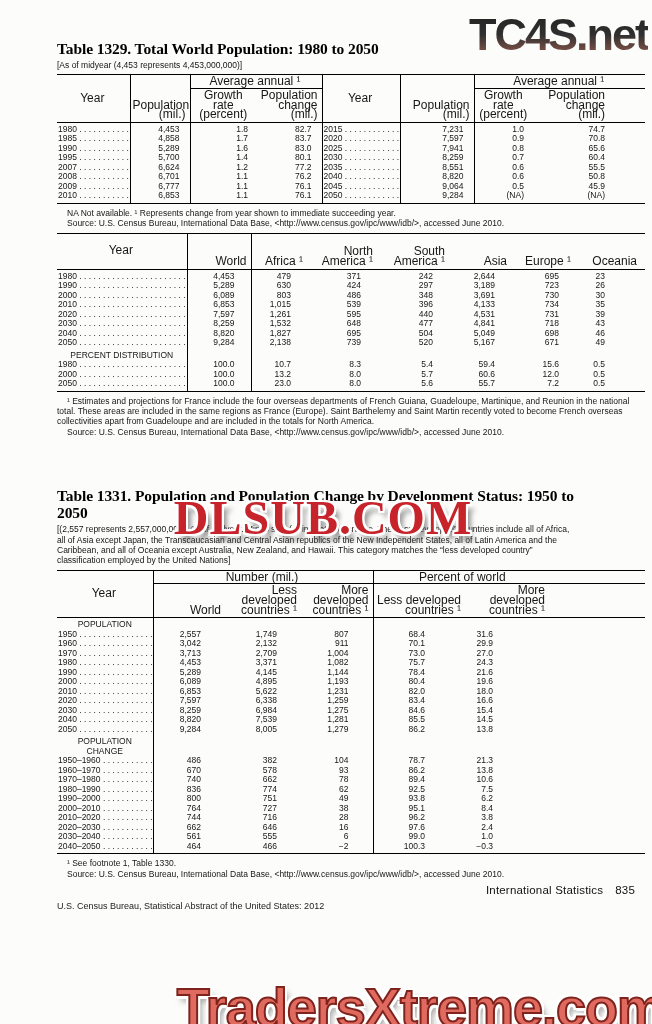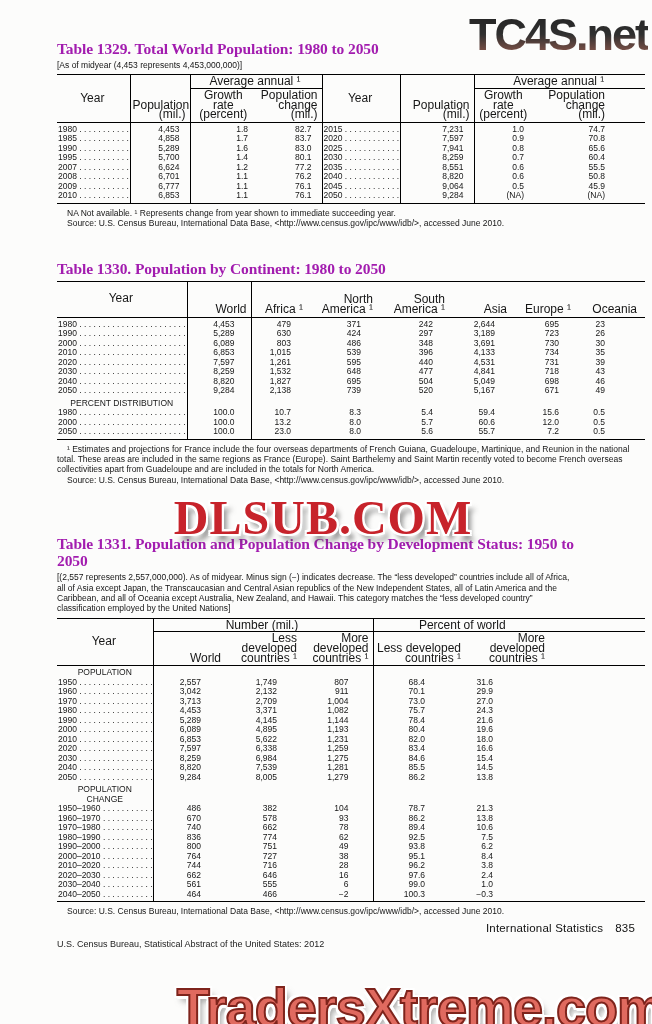--- a/index.html
+++ b/index.html
@@ -6,21 +6,21 @@
   html,body { background:#777; }
   .page {
     position:relative; width:652px; height:1024px; margin:0 auto;
     background:#fcfcfb; overflow:hidden; color:#161616;
     font-family:"Liberation Sans", sans-serif;
   }
   .content { position:absolute; left:57px; top:0; width:588px; }
 
   .tbl-title {
     font-family:"Liberation Serif", serif; font-weight:bold;
-    font-size:15.5px; line-height:17px; color:#a21caf; letter-spacing:-0.1px;
+    font-size:15.5px; line-height:17px; color:#000000; letter-spacing:-0.1px;
   }
   .t1331-title { width:548px; margin-top:50px; }
   .tbl-sub { font-size:8.5px; line-height:10.4px; margin-top:3px; color:#141414; }
   .t1331-sub { width:522px; }
 
   table { border-collapse:collapse; width:588px; table-layout:fixed; margin-top:4px;
           border-top:1.5px solid #000; border-bottom:1.5px solid #000; }
   th { font-weight:normal; font-size:12px; line-height:9.6px; white-space:pre-line;
        padding:2px 4px 2px 2px; vertical-align:bottom; text-align:right; }
   td { font-size:8.5px; line-height:9.5px; height:9.5px; padding:0 10px 0 0; vertical-align:top; }
@@ -223,21 +223,20 @@
             </tr>
           </tbody>
       </table>
       <div class="notes">
         <p class="note" data-name="table-1329-footnote">NA Not available. ¹ Represents change from year shown to immediate succeeding year.</p>
         <p class="note" data-name="table-1329-source">Source: U.S. Census Bureau, International Data Base, &lt;http://www.census.gov/ipc/www/idb/&gt;, accessed June 2010.</p>
       </div>
     </section>
 
     <section data-name="table-1330-section">
-      <h2 class="tbl-title gap32" data-name="table-1330-title">Table 1330. Population by Continent: 1980 to 2050</h2>
       <table id="t1330" data-name="table-1330">
         <colgroup>
           <col style="width:130px">
             <col style="width:64px">
             <col style="width:56px">
             <col style="width:70px">
           <col style="width:72px">
             <col style="width:62px">
             <col style="width:64px">
             <col style="width:70px">
@@ -622,20 +621,21 @@
               <td class="num" data-name="value-cell">464</td>
               <td class="num" data-name="value-cell">466</td>
               <td class="num" data-name="value-cell">−2</td>
               <td class="num" data-name="value-cell">100.3</td>
               <td class="num" data-name="value-cell">−0.3</td>
               <td data-name="spacer-cell"></td>
             </tr>
           </tbody>
       </table>
       <div class="notes">
+        <p class="note" data-name="table-1331-footnote">¹ See footnote 1, Table 1330.</p>
         <p class="note" data-name="table-1331-source">Source: U.S. Census Bureau, International Data Base, &lt;http://www.census.gov/ipc/www/idb/&gt;, accessed June 2010.</p>
       </div>
     </section>
 
     <div class="footer-line" data-name="running-head">
       <span data-name="footer-section-label">International Statistics</span><span class="pageno" data-name="page-number">835</span>
     </div>
     <div class="footer-credit" data-name="footer-credit">U.S. Census Bureau, Statistical Abstract of the United States: 2012</div>
   </div>
 

